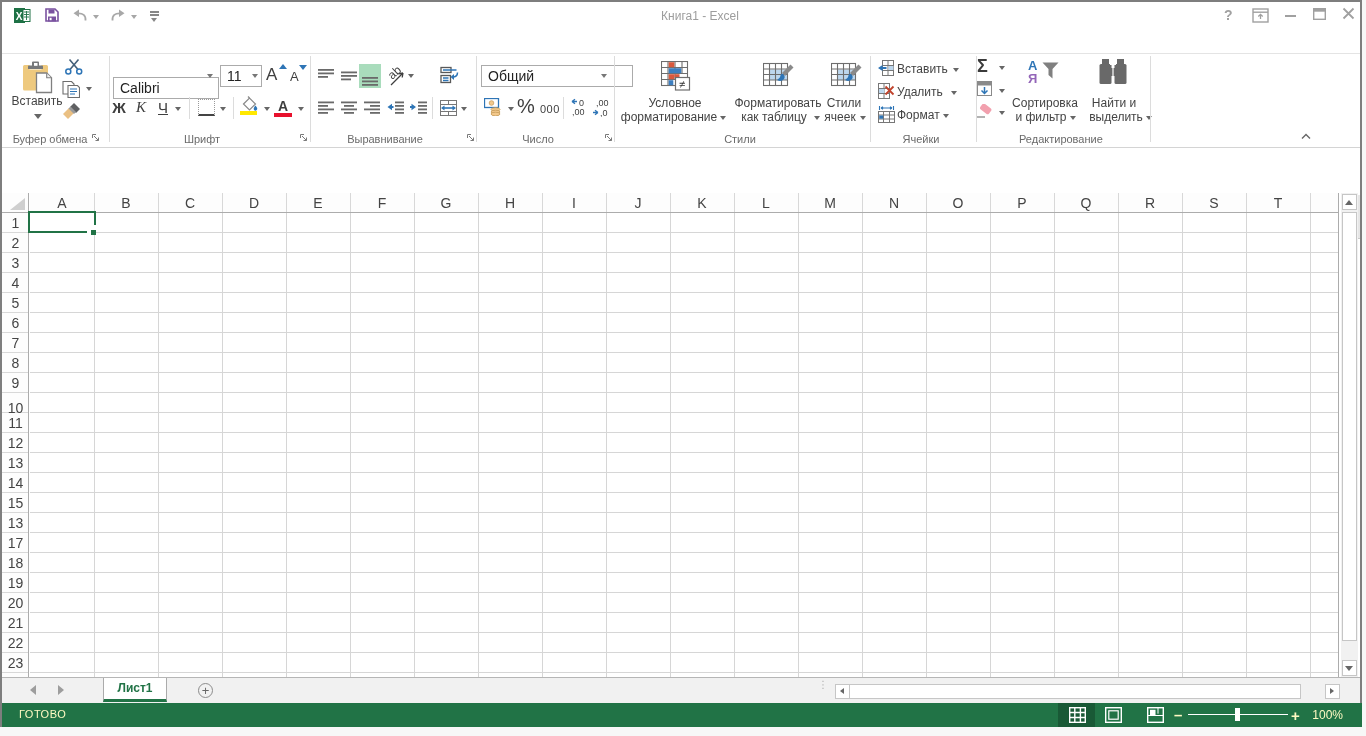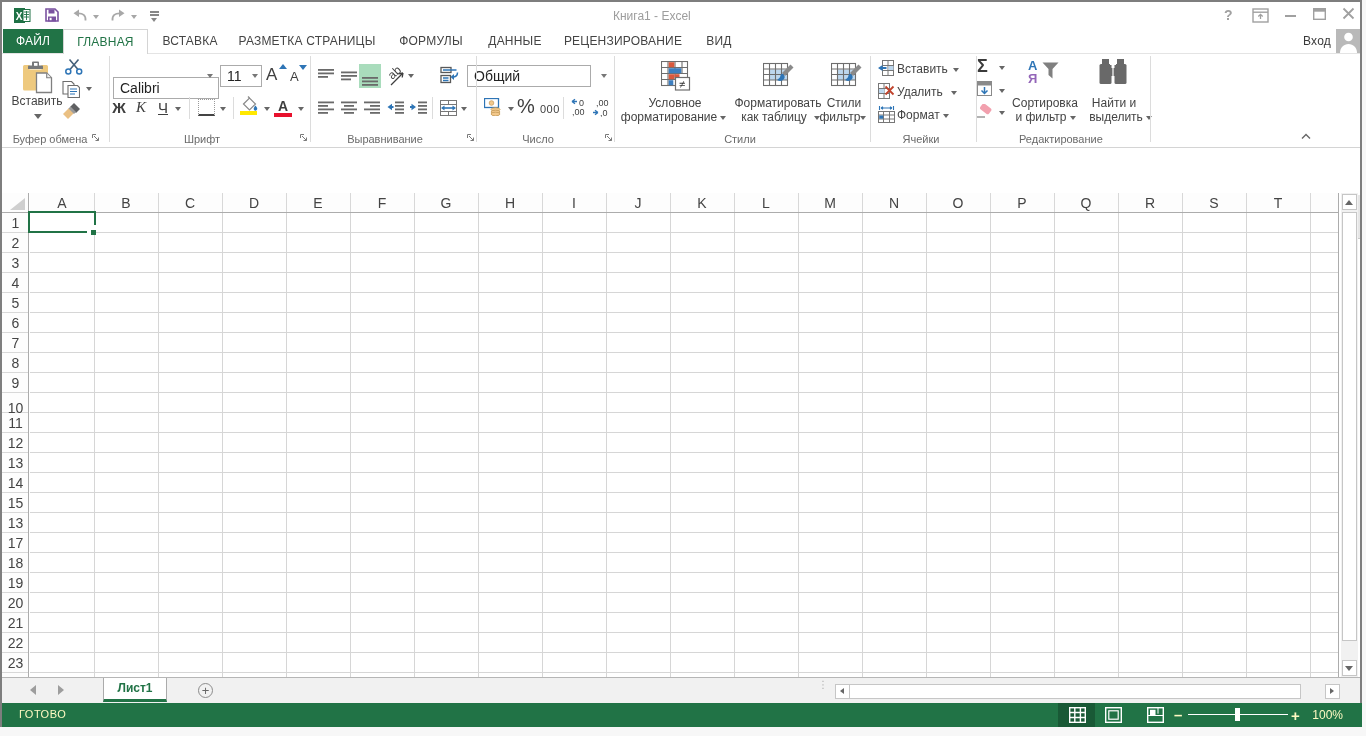--- a/index.html
+++ b/index.html
@@ -65,55 +65,38 @@
   </svg>
   <div class="dar" style="left:91px;top:13px;border-top-color:#a6a6a6"></div>
   <svg class="abs" style="left:108px;top:7px" width="16" height="13" viewBox="0 0 16 13">
     <path d="M2.5 11.5c-0.5-5 2.5-7.5 8-7.2" fill="none" stroke="#a8a8a8" stroke-width="1.8"></path>
     <path d="M9 0.5l5.5 3.8L9 8z" fill="#a8a8a8"></path>
   </svg>
   <div class="dar" style="left:129px;top:13px;border-top-color:#a6a6a6"></div>
   <div class="abs" style="left:148px;top:9px;width:9px;height:2px;background:#888"></div>
   <div class="abs" style="left:148px;top:12px;width:9px;height:2px;background:#888"></div>
   <div class="dar" style="left:149px;top:16px;border-top-color:#888"></div>
-  <div class="ttxt" style="left:611px;width:120px;">Книга1 - Excel</div>
+  <div class="ttxt" style="left:638px;width:120px;text-align:center">Книга1 - Excel</div>
 
   <div class="ttxt" style="left:1222px;top:5px;font-size:14px;font-weight:bold;color:#a0a0a0">?</div>
   <svg class="abs" style="left:1250px;top:6px" width="17" height="15" viewBox="0 0 17 15">
     <rect x="1" y="1" width="15" height="13" fill="none" stroke="#a0a0a0" stroke-width="1.4"></rect>
     <path d="M1 4.2h15" stroke="#a0a0a0" stroke-width="1.4"></path>
     <path d="M8.5 11V6.5M6.3 8.5l2.2-2.2 2.2 2.2" fill="none" stroke="#a0a0a0" stroke-width="1.3"></path>
   </svg>
   <div class="abs" style="left:1283px;top:13px;width:11px;height:2px;background:#a0a0a0"></div>
   <svg class="abs" style="left:1311px;top:6px" width="13" height="12" viewBox="0 0 13 12">
     <rect x="0.7" y="0.7" width="11.6" height="10.6" fill="none" stroke="#a0a0a0" stroke-width="1.4"></rect>
     <rect x="0.7" y="0.7" width="11.6" height="3" fill="#a0a0a0"></rect>
   </svg>
   <svg class="abs" style="left:1340px;top:5px" width="13" height="13" viewBox="0 0 13 13">
     <path d="M1.5 1.5l10 10M11.5 1.5l-10 10" stroke="#a0a0a0" stroke-width="1.8"></path>
   </svg>
 </div>
 
-<div id="tabrow">
-  <div class="tab" id="tabfile">ФАЙЛ</div>
-  <div class="tab" id="tabhome">ГЛАВНАЯ</div>
-  <div class="tab" style="left:146px;width:84px">ВСТАВКА</div>
-  <div class="tab" style="left:226px;width:158px">РАЗМЕТКА СТРАНИЦЫ</div>
-  <div class="tab" style="left:383px;width:92px">ФОРМУЛЫ</div>
-  <div class="tab" style="left:473px;width:80px">ДАННЫЕ</div>
-  <div class="tab" style="left:552px;width:138px">РЕЦЕНЗИРОВАНИЕ</div>
-  <div class="tab" style="left:687px;width:60px">ВИД</div>
-  <div class="tab" style="left:1290px;width:50px;color:#3a3a3a">Вход</div>
-  <div class="abs" style="left:1334px;top:0;width:24px;height:24px;background:#b9b9b9;overflow:hidden">
-    <svg width="24" height="24" viewBox="0 0 24 24">
-      <circle cx="12.5" cy="8" r="4.3" fill="#fff"></circle>
-      <path d="M4 24c0-5.5 3.8-9 8.5-9s8.5 3.5 8.5 9z" fill="#fff"></path>
-    </svg>
-  </div>
-</div>
 
 <div id="ribbon">
   <div class="abs" style="left:0;top:0;width:1358px;height:1px;background:#e4e4e4"></div>
   <svg class="abs" style="left:19px;top:7px" width="32" height="34" viewBox="0 0 32 34">
 <path d="M3.5 5h5v4.5h12V5h5a1.5 1.5 0 0 1 1.5 1.5V29a1.5 1.5 0 0 1-1.5 1.5h-22A1.5 1.5 0 0 1 2 29V6.5A1.5 1.5 0 0 1 3.5 5z" fill="#eec97e"></path>
 <path d="M7 9V6.5a1 1 0 0 1 1-1h3V2.5a1 1 0 0 1 1-1h5a1 1 0 0 1 1 1V5.5h3a1 1 0 0 1 1 1V9z" fill="#76787a"></path>
 <rect x="13" y="3" width="3.5" height="2.8" fill="#fff"></rect>
 <path d="M15.5 13h10.2l4.8 4.8V32.5H15.5z" fill="#fff" stroke="#808080" stroke-width="1.3"></path>
 <path d="M25.7 13.2v4.6h4.6" fill="#f0f0f0" stroke="#808080" stroke-width="1.1"></path>
 </svg>
@@ -239,21 +222,21 @@
 <rect x="0.5" y="0.5" width="16" height="15" fill="#fff" stroke="#777" stroke-width="1"></rect>
 <path d="M0.5 4.5h16M0.5 11.5h16M8.5 0.5v4M8.5 11.5v4" stroke="#777" stroke-width="1"></path>
 <path d="M3.5 8h10" stroke="#2e75b6" stroke-width="1.6"></path>
 <path d="M4.5 5.5v5L1 8z" fill="#2e75b6"></path>
         <path d="M12.5 5.5v5L16 8z" fill="#2e75b6"></path>
 </svg>
 <div class="dar" style="left:459px;top:54px;border-top-color:#666"></div>
 <svg class="abs" style="left:465px;top:81px" width="9" height="9" viewBox="0 0 9 9">
         <path d="M0.5 4V0.5H4M2 2l4.5 4.5M6.5 3.5v3h-3" fill="none" stroke="#7a7a7a" stroke-width="1"></path>
       </svg>
-<div class="combo" style="left:465px;top:12px;width:124px;height:22px">
+<div class="combo" style="left:479px;top:12px;width:152px;height:22px">
         <div style="position:absolute;left:6px;top:2px">Общий</div>
       </div>
 <div class="dar" style="left:599px;top:21px;border-top-color:#777"></div>
 <svg class="abs" style="left:482px;top:45px" width="19" height="18" viewBox="0 0 19 18">
 <rect x="0.5" y="0.5" width="14" height="9" fill="#fff" stroke="#2e75b6" stroke-width="1.3"></rect>
 <circle cx="7.5" cy="5" r="2.3" fill="#f3c88b" stroke="#c9a05f" stroke-width="0.8"></circle>
 <g fill="#f3c88b" stroke="#c9a05f" stroke-width="0.9">
 <ellipse cx="11.5" cy="11.5" rx="4.5" ry="1.8"></ellipse>
           <ellipse cx="11.5" cy="14" rx="4.5" ry="1.8"></ellipse>
           <ellipse cx="11.5" cy="16" rx="4.5" ry="1.8"></ellipse>
@@ -301,21 +284,21 @@
 <div class="btxt" style="left:712px;top:57px;width:120px">как таблицу</div>
 <div class="dar" style="left:812px;top:63px;border-top-color:#666"></div>
 <svg class="abs" style="left:829px;top:8px" width="31" height="31" viewBox="0 0 31 31">
         <rect x="0.5" y="2.5" width="24" height="22" fill="#fff" stroke="#6e6e6e" stroke-width="1.1"></rect>
         <rect x="7" y="8.5" width="17" height="10.5" fill="#bdd7ee"></rect>
         <path d="M0.5 8h24M0.5 13.5h24M0.5 19h24M6.5 2.5v22M12.5 2.5v22M18.5 2.5v22" stroke="#6e6e6e" stroke-width="1.1"></path>
         <path d="M27.5 3.5l3 3-8.5 8.5-3-3z" fill="#8a8a8a"></path>
         <path d="M20.5 13.5c1.5 1.5 1.5 3 .5 4.5-1.2 1.8-4 2.5-6 1.5-1-.5-.8-1 .2-1.5 1.5-.8 2-2 2.3-3.5.3-1.5 1.5-2.5 3-1z" fill="#2e75b6"></path>
       </svg>
 <div class="btxt" style="left:782px;top:43px;width:120px">Стили</div>
-<div class="btxt" style="left:778px;top:57px;width:120px">фильтр</div>
+<div class="btxt" style="left:778px;top:57px;width:120px">ячеек</div>
 <div class="dar" style="left:858px;top:63px;border-top-color:#666"></div>
 <svg class="abs" style="left:876px;top:7px" width="17" height="17" viewBox="0 0 17 17">
 <rect x="4.5" y="0.5" width="11" height="15" fill="#fff" stroke="#777" stroke-width="1"></rect>
 <path d="M4.5 5.5h11M4.5 10.5h11M10 0.5v15" stroke="#777" stroke-width="1"></path>
 <rect x="10.5" y="6" width="5" height="4" fill="#bdd7ee"></rect>
 <path d="M0 8l4.5-3v2h4v2h-4v2z" fill="#2e75b6"></path>
 </svg>
 <div class="btxt" style="left:895px;top:9px;text-align:left">Вставить</div>
 <div class="dar" style="left:951px;top:15px;border-top-color:#666"></div>
 <svg class="abs" style="left:876px;top:30px" width="17" height="17" viewBox="0 0 17 17">

